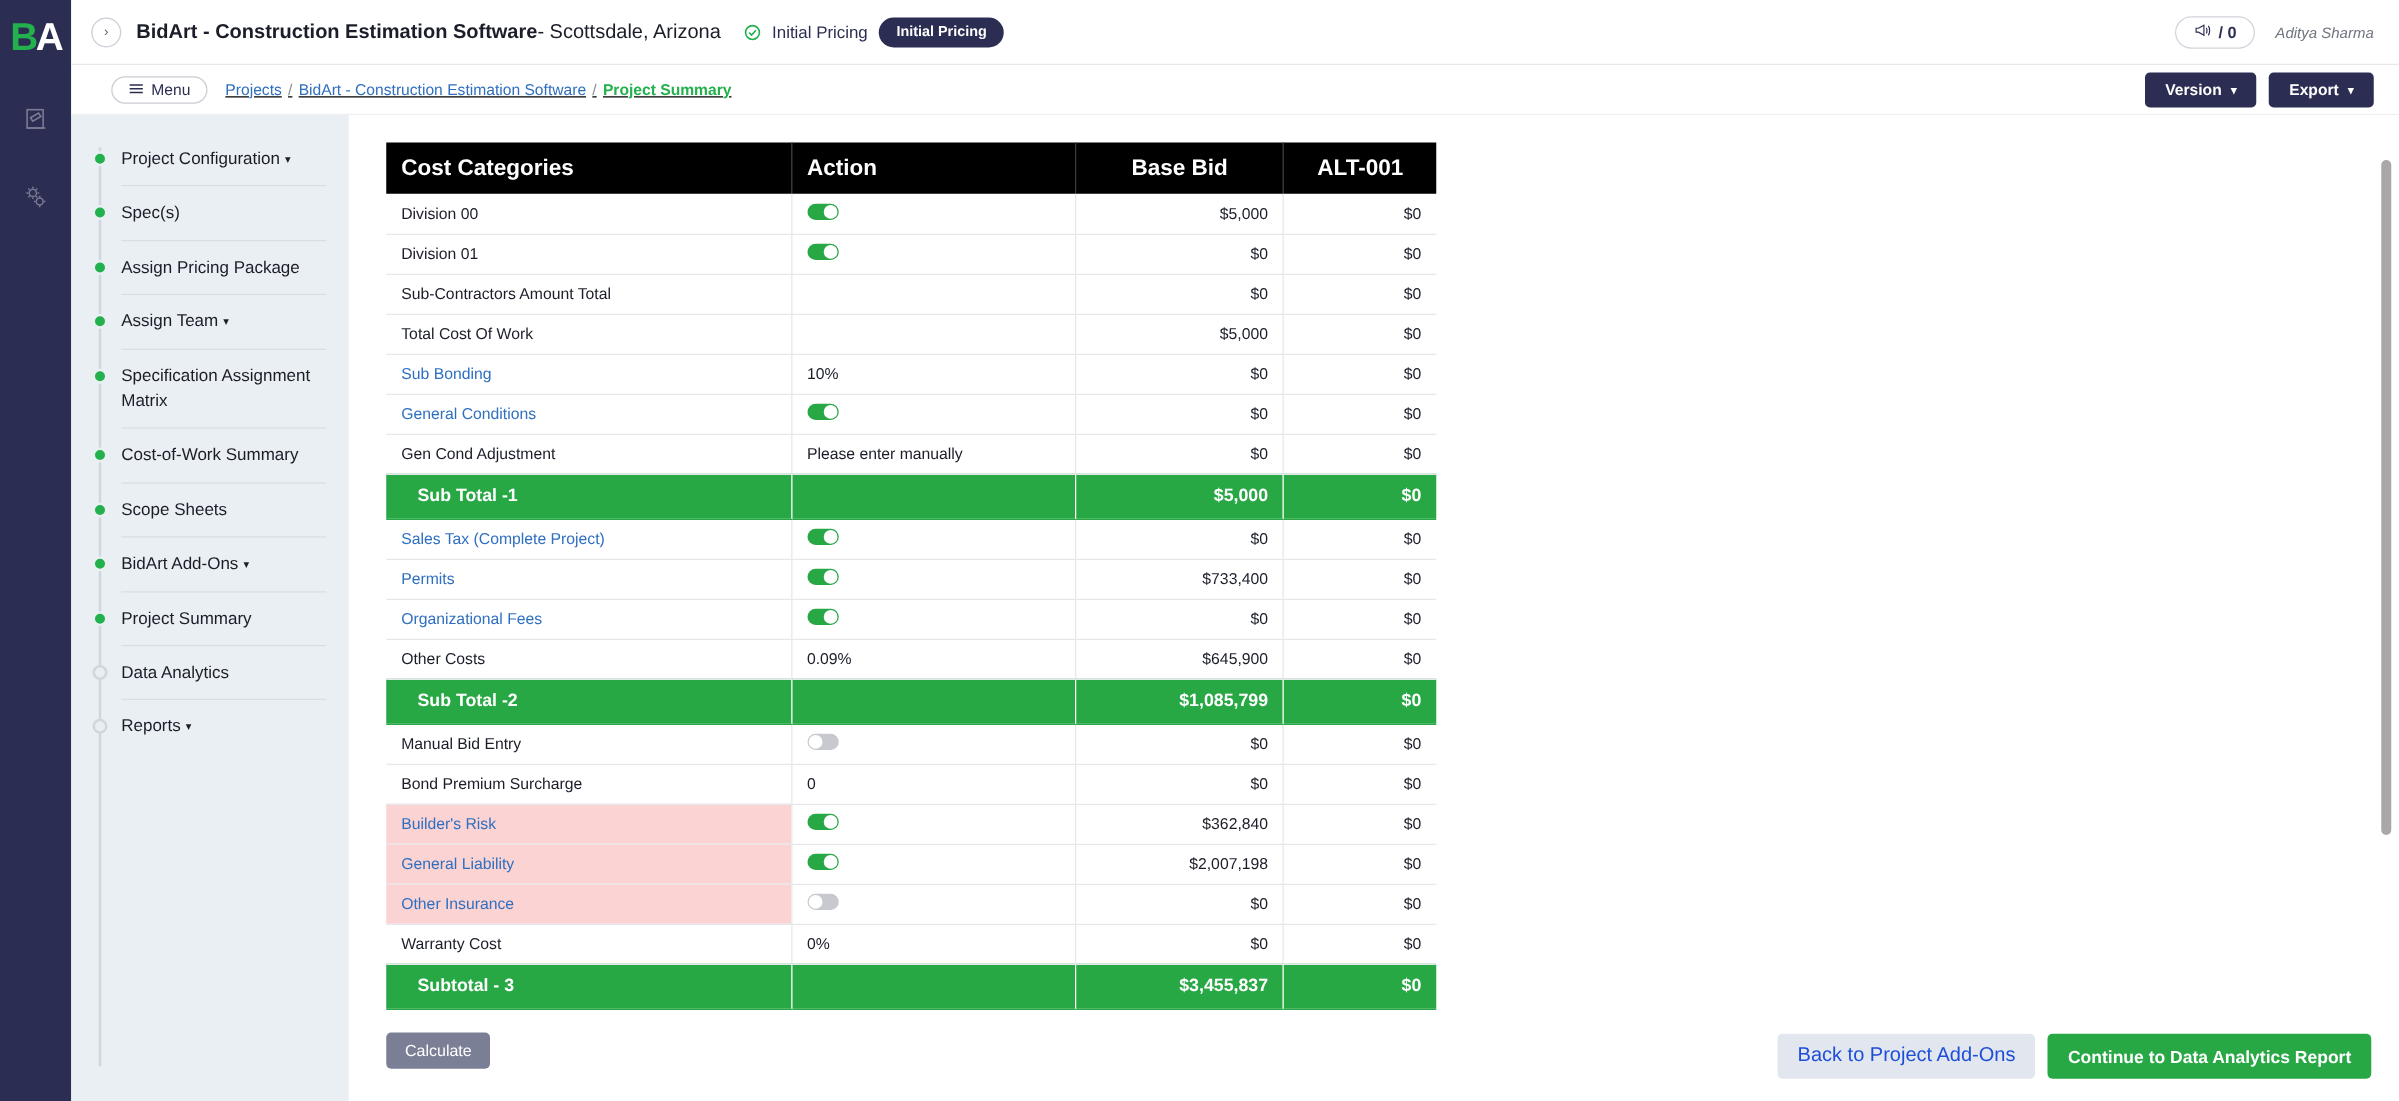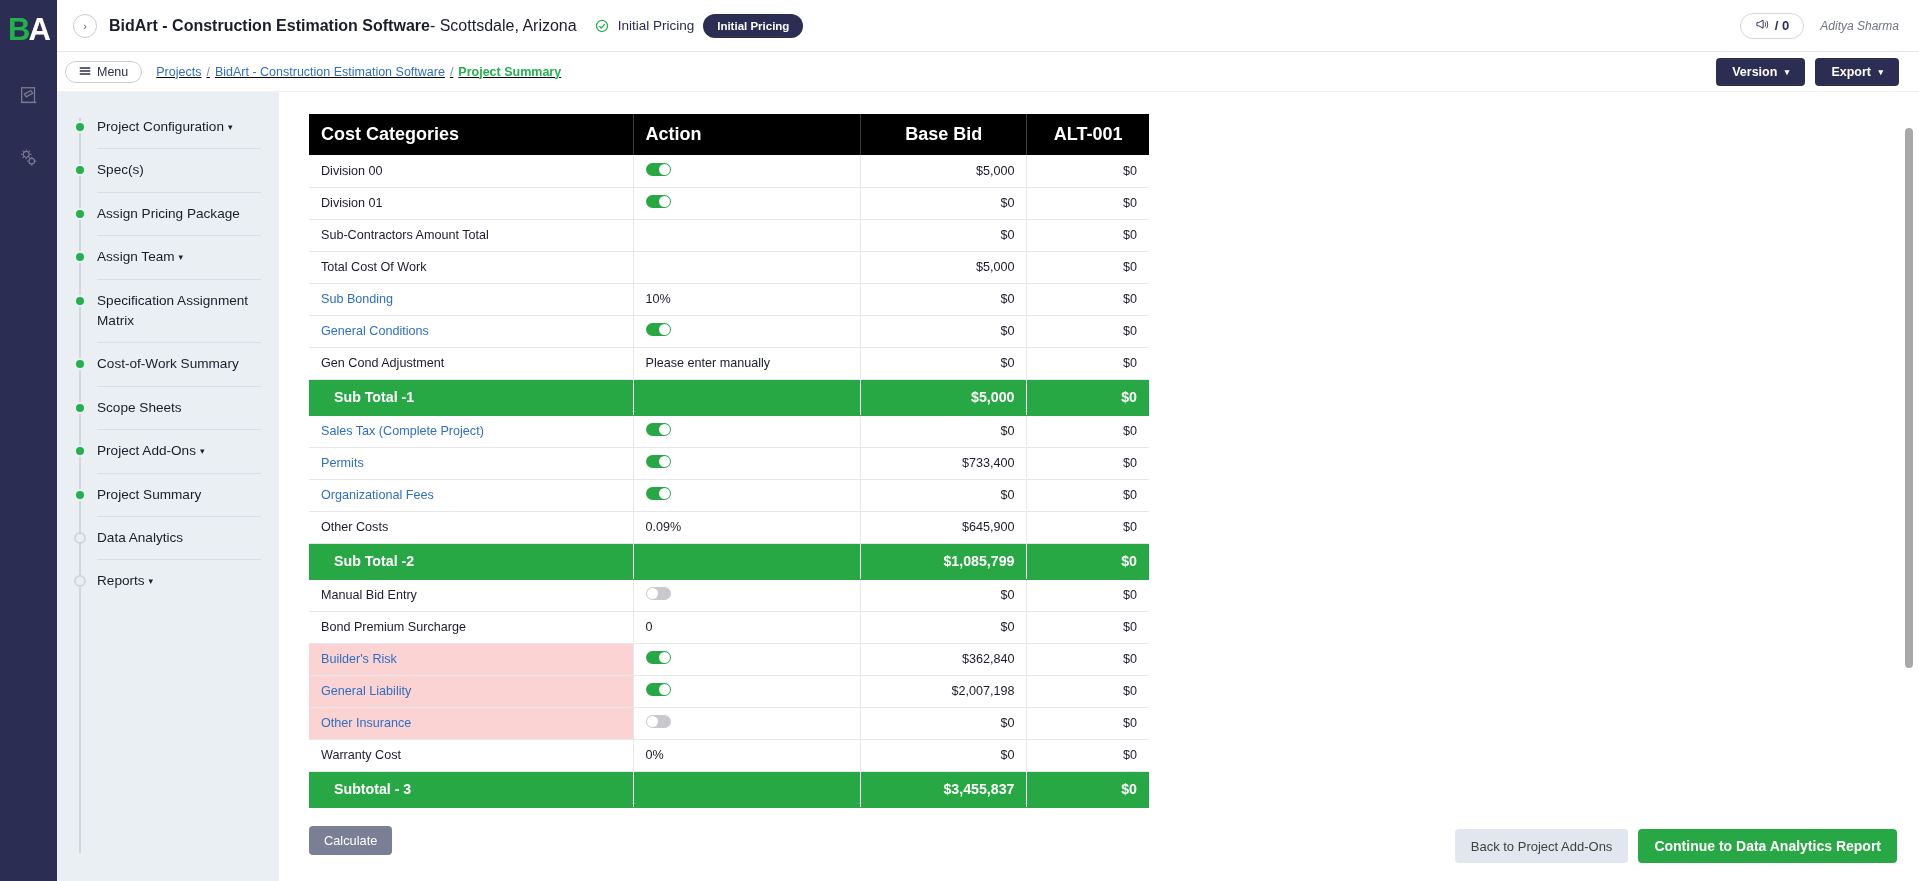--- a/index.html
+++ b/index.html
@@ -55,21 +55,21 @@
   .notif-pill {
     border: 1px solid #d2d5dc; border-radius: 14px; padding: 4px 14px;
     display: flex; align-items: center; gap: 5px; font-size: 13px; color: #2b2d52;
   }
   .notif-pill .cnt { font-weight: bold; }
   .user-name { font-size: 12px; color: #70747f; white-space: nowrap; font-style: italic; }
 
   
   .crumbbar {
     height: 40px; background: #fff; display: flex; align-items: center;
-    padding: 0 20px 0 8px; border-bottom: 1px solid #edeff2; position: relative;
+    padding: 0 20px 0 32px; border-bottom: 1px solid #edeff2; position: relative;
   }
   .menu-btn {
     border: 1px solid #c9ccd4; border-radius: 14px; padding: 3px 13px;
     font-size: 12.5px; color: #2b2d52; display: flex; align-items: center;
     gap: 6px; background: #fff;
   }
   .crumbs { display: flex; align-items: flex-end; margin-left: 14px; font-size: 12.5px; gap: 2px; text-decoration: underline; }
   .crumbs a { color: #2f6fc0; text-decoration: none; }
   .crumbs .sep { color: #8a8e99; margin: 0 3px; }
   .crumbs .cur { color: #22b14c; font-weight: bold; }
@@ -148,22 +148,22 @@
   .calc-row { margin-top: 18px; }
   .calc-btn {
     background: #7b7f96; color: #fff; border: none; border-radius: 4px;
     padding: 7px 15px; font-size: 12.8px; cursor: pointer;
   }
 
   .bottom-actions {
     position: absolute; right: 22px; bottom: 18px; display: flex; gap: 10px;
   }
   .btn-back {
-    background: #e2e6ef; color: #404040; border: none; border-radius: 4px;
-    padding: 9px 16px; font-size: 13px; cursor: pointer;
+    background: #e2e6ef; color: #1d4ed8; border: none; border-radius: 4px;
+    padding: 9px 16px; font-size: 16px; cursor: pointer;
   }
   .btn-continue {
     background: #28a745; color: #fff; border: none; border-radius: 4px;
     padding: 9px 16px; font-size: 14px; font-weight: bold; cursor: pointer;
   }
 
   
   .pagescroll {
     position: absolute; right: 6px; top: 36px; width: 8px; height: 540px;
     background: transparent;
@@ -263,21 +263,21 @@
           <div class="nav-item"><span class="dot"></span><span>Assign Pricing Package</span></div>
           <div class="nav-sep"></div>
           <div class="nav-item"><span class="dot"></span><span>Assign Team</span><span class="caret">▾</span></div>
           <div class="nav-sep"></div>
           <div class="nav-item"><span class="dot"></span><span>Specification Assignment Matrix</span></div>
           <div class="nav-sep"></div>
           <div class="nav-item"><span class="dot"></span><span>Cost-of-Work Summary</span></div>
           <div class="nav-sep"></div>
           <div class="nav-item"><span class="dot"></span><span>Scope Sheets</span></div>
           <div class="nav-sep"></div>
-          <div class="nav-item"><span class="dot"></span><span>Project Add-Ons</span><span class="caret">▾</span></div>
+          <div class="nav-item"><span class="dot"></span><span>BidArt Add-Ons</span><span class="caret">▾</span></div>
           <div class="nav-sep"></div>
           <div class="nav-item"><span class="dot"></span><span>Project Summary</span></div>
           <div class="nav-sep"></div>
           <div class="nav-item inactive"><span class="dot"></span><span>Data Analytics</span></div>
           <div class="nav-sep"></div>
           <div class="nav-item inactive"><span class="dot"></span><span>Reports</span><span class="caret">▾</span></div>
         </div>
 
       <div class="content">
         <table class="summary">

